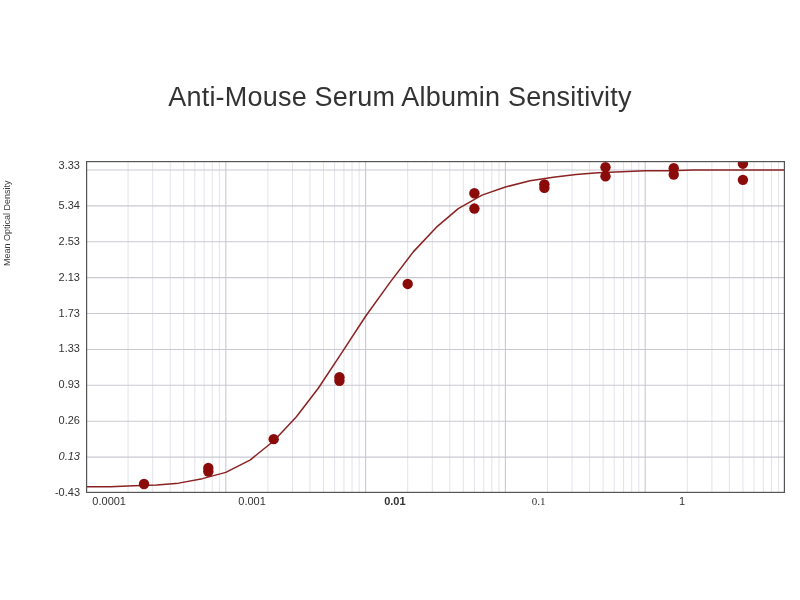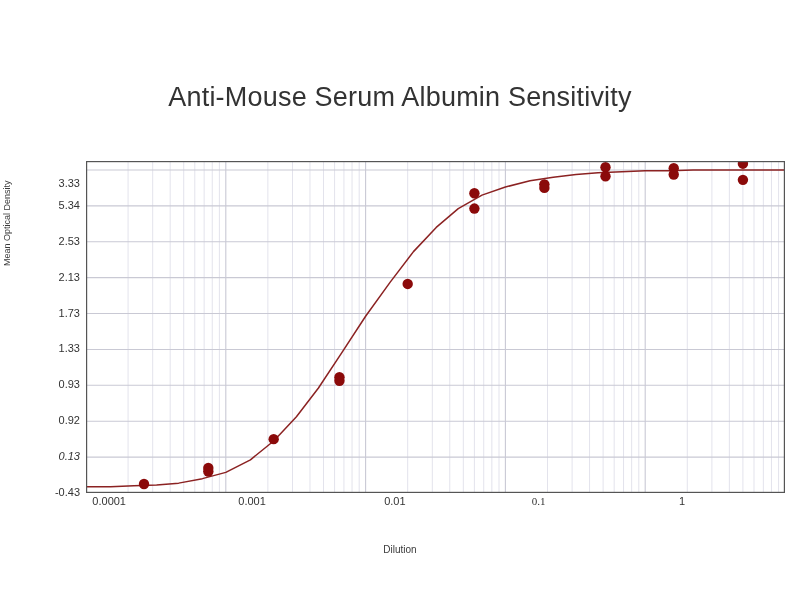--- a/index.html
+++ b/index.html
@@ -113,31 +113,30 @@
 </style>
 </head>
 <body>
 
 <div id="figure">
 
   <div id="chart-title">Anti-Mouse Serum Albumin Sensitivity</div>
 
   <div id="y-axis-title">Mean Optical Density</div>
 
-  <div id="x-axis-title">Dilution</div>
 
   <div id="y-tick-labels">
-      <div class="y-tick-label" style="top: 150px;">3.33</div>
+      <div class="y-tick-label" style="top: 132px;">3.33</div>
       <div class="y-tick-label" style="top: 171.865px;">5.34</div>
       <div class="y-tick-label" style="top: 207.757px;">2.53</div>
       <div class="y-tick-label" style="top: 243.649px;">2.13</div>
       <div class="y-tick-label" style="top: 279.541px;">1.73</div>
       <div class="y-tick-label" style="top: 315.432px;">1.33</div>
       <div class="y-tick-label" style="top: 351.324px;">0.93</div>
-      <div class="y-tick-label" style="top: 387.216px;">0.92</div>
+      <div class="y-tick-label" style="top: 387.216px;">0.26</div>
       <div class="y-tick-label" style="top: 423.108px; font-style: italic;">0.13</div>
       <div class="y-tick-label" style="top: 459px;">-0.43</div>
     </div>
 
   <div id="plot-area">
     <svg id="plot-svg" viewBox="0 0 699 332" preserveAspectRatio="none">
       <g id="minor-grid">
           <line x1="42.08399339382458" y1="0" x2="42.08399339382458" y2="332" stroke="#e3e3ec" stroke-width="1"></line>
           <line x1="66.70155140980883" y1="0" x2="66.70155140980883" y2="332" stroke="#e3e3ec" stroke-width="1"></line>
           <line x1="84.16798678764916" y1="0" x2="84.16798678764916" y2="332" stroke="#e3e3ec" stroke-width="1"></line>
@@ -218,19 +217,19 @@
           <circle cx="656.92" cy="2.69" r="5.2" fill="#8B0A0A" stroke="none"></circle>
           <circle cx="656.92" cy="18.84" r="5.2" fill="#8B0A0A" stroke="none"></circle>
         </g>
       <rect id="plot-border" x="0.5" y="0.5" width="698" height="331" fill="none" stroke="#555555" stroke-width="1.4"></rect>
     </svg>
   </div>
 
   <div id="x-tick-labels-host">
       <div class="x-tick-label" style="left: 46px; width: 80px;">0.0001</div>
       <div class="x-tick-label" style="left: 185.8px; width: 80px;">0.001</div>
-      <div class="x-tick-label" style="left: 325.6px; width: 80px;">0.01</div>
+      <div class="x-tick-label" style="left: 325.6px; width: 80px; font-weight: bold;">0.01</div>
       <div class="x-tick-label" style="left: 465.4px; width: 80px; font-family: Liberation Serif, serif;">0.1</div>
       <div class="x-tick-label" style="left: 605.2px; width: 80px;">1</div>
       <div class="x-tick-label" style="left: 745px; width: 80px;">10</div>
     </div>
 
 </div>
 
 </body></html>

